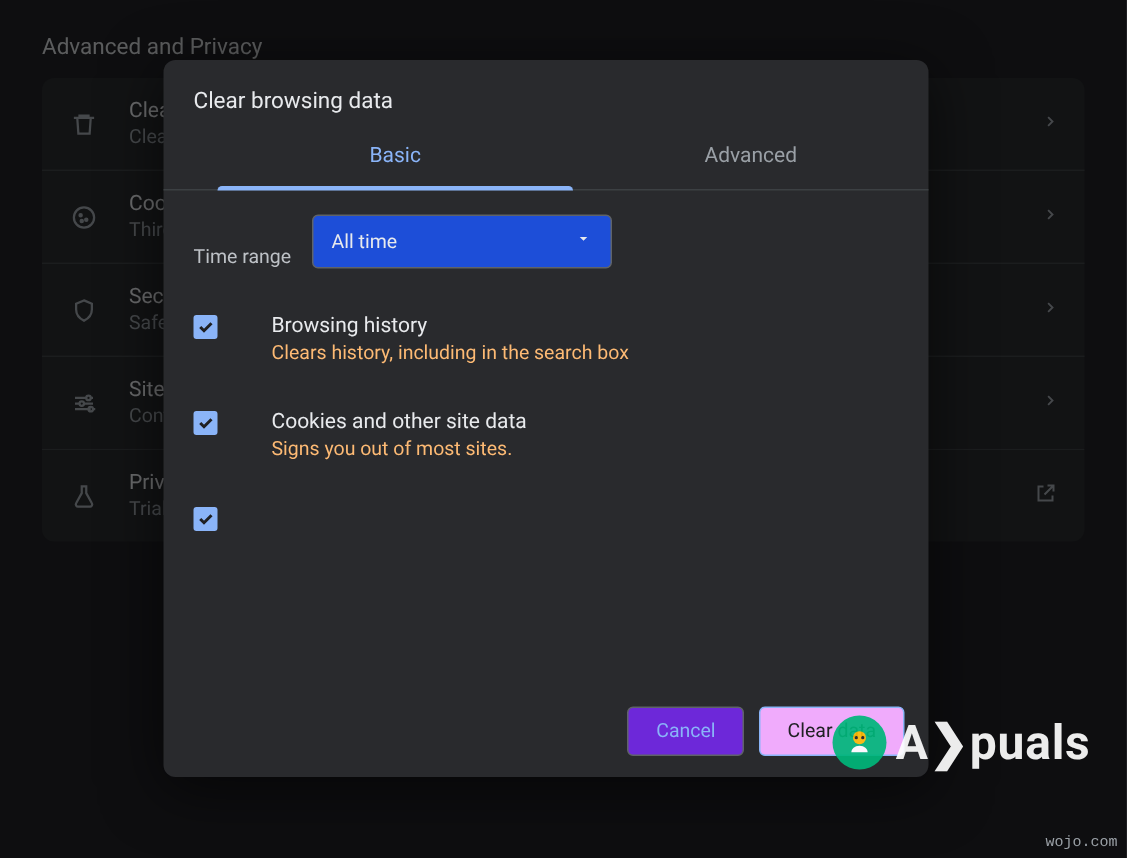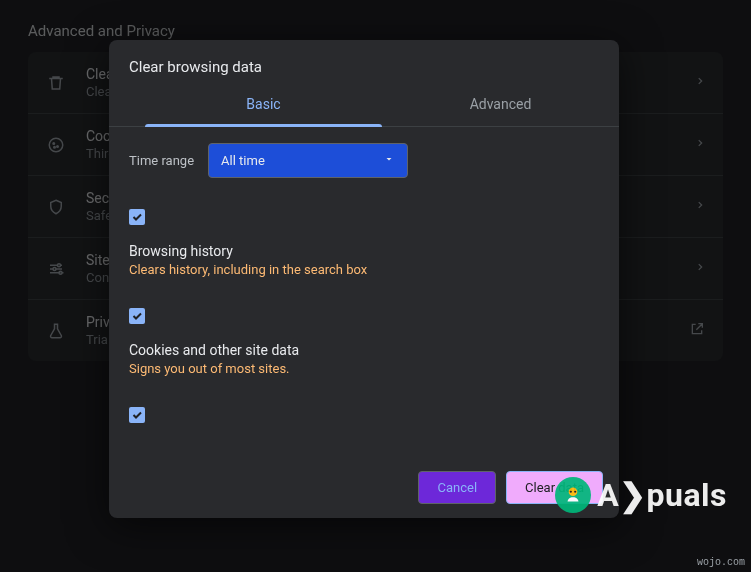--- a/index.html
+++ b/index.html
@@ -110,21 +110,21 @@
       background: #8ab4f8;
       border-radius: 3px 3px 0 0;
     }
     .modal-body {
       padding: 16px 20px 0 20px;
       flex: 1;
       overflow: hidden;
     }
     .time-row {
       display: flex;
-      align-items: center;
+      align-items: flex-end;
       gap: 14px;
       margin-bottom: 22px;
     }
     .time-label {
       font-size: 13px;
       color: #bdc1c6;
     }
     .select {
       background: #1d4ed8;
       border: 1px solid #5f6368;
@@ -133,23 +133,22 @@
       display: flex;
       align-items: center;
       justify-content: space-between;
       width: 200px;
       font-size: 13px;
       color: #e8eaed;
       cursor: pointer;
     }
     .option-row {
       display: flex;
-      gap: 18px;
+      gap: 36px;
       padding: 8px 0 20px 0;
-      flex-direction: column;
     }
     .checkbox {
       width: 16px;
       height: 16px;
       background: #8ab4f8;
       border-radius: 2px;
       display: flex;
       align-items: center;
       justify-content: center;
       flex-shrink: 0;

